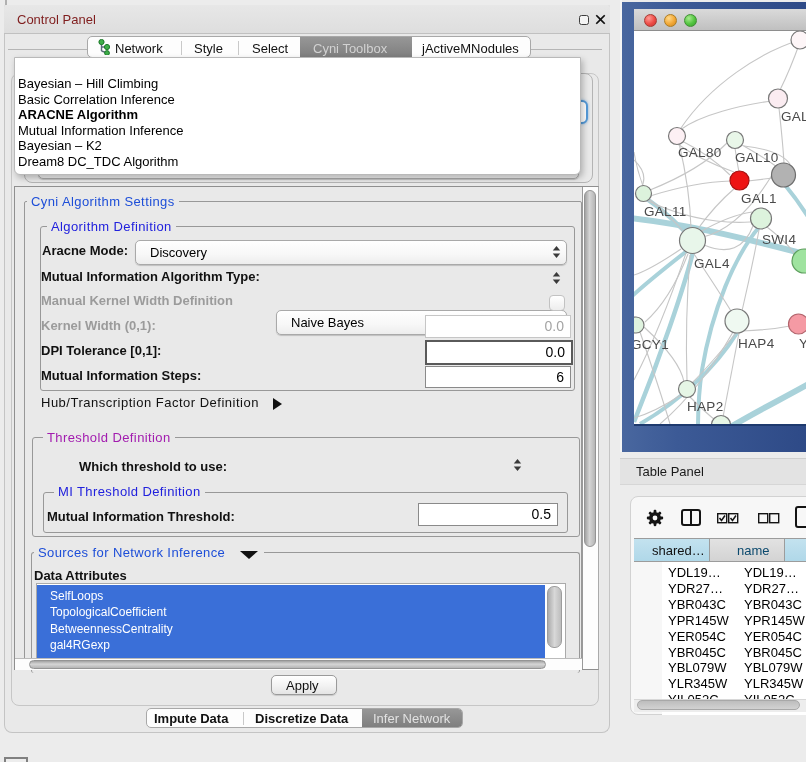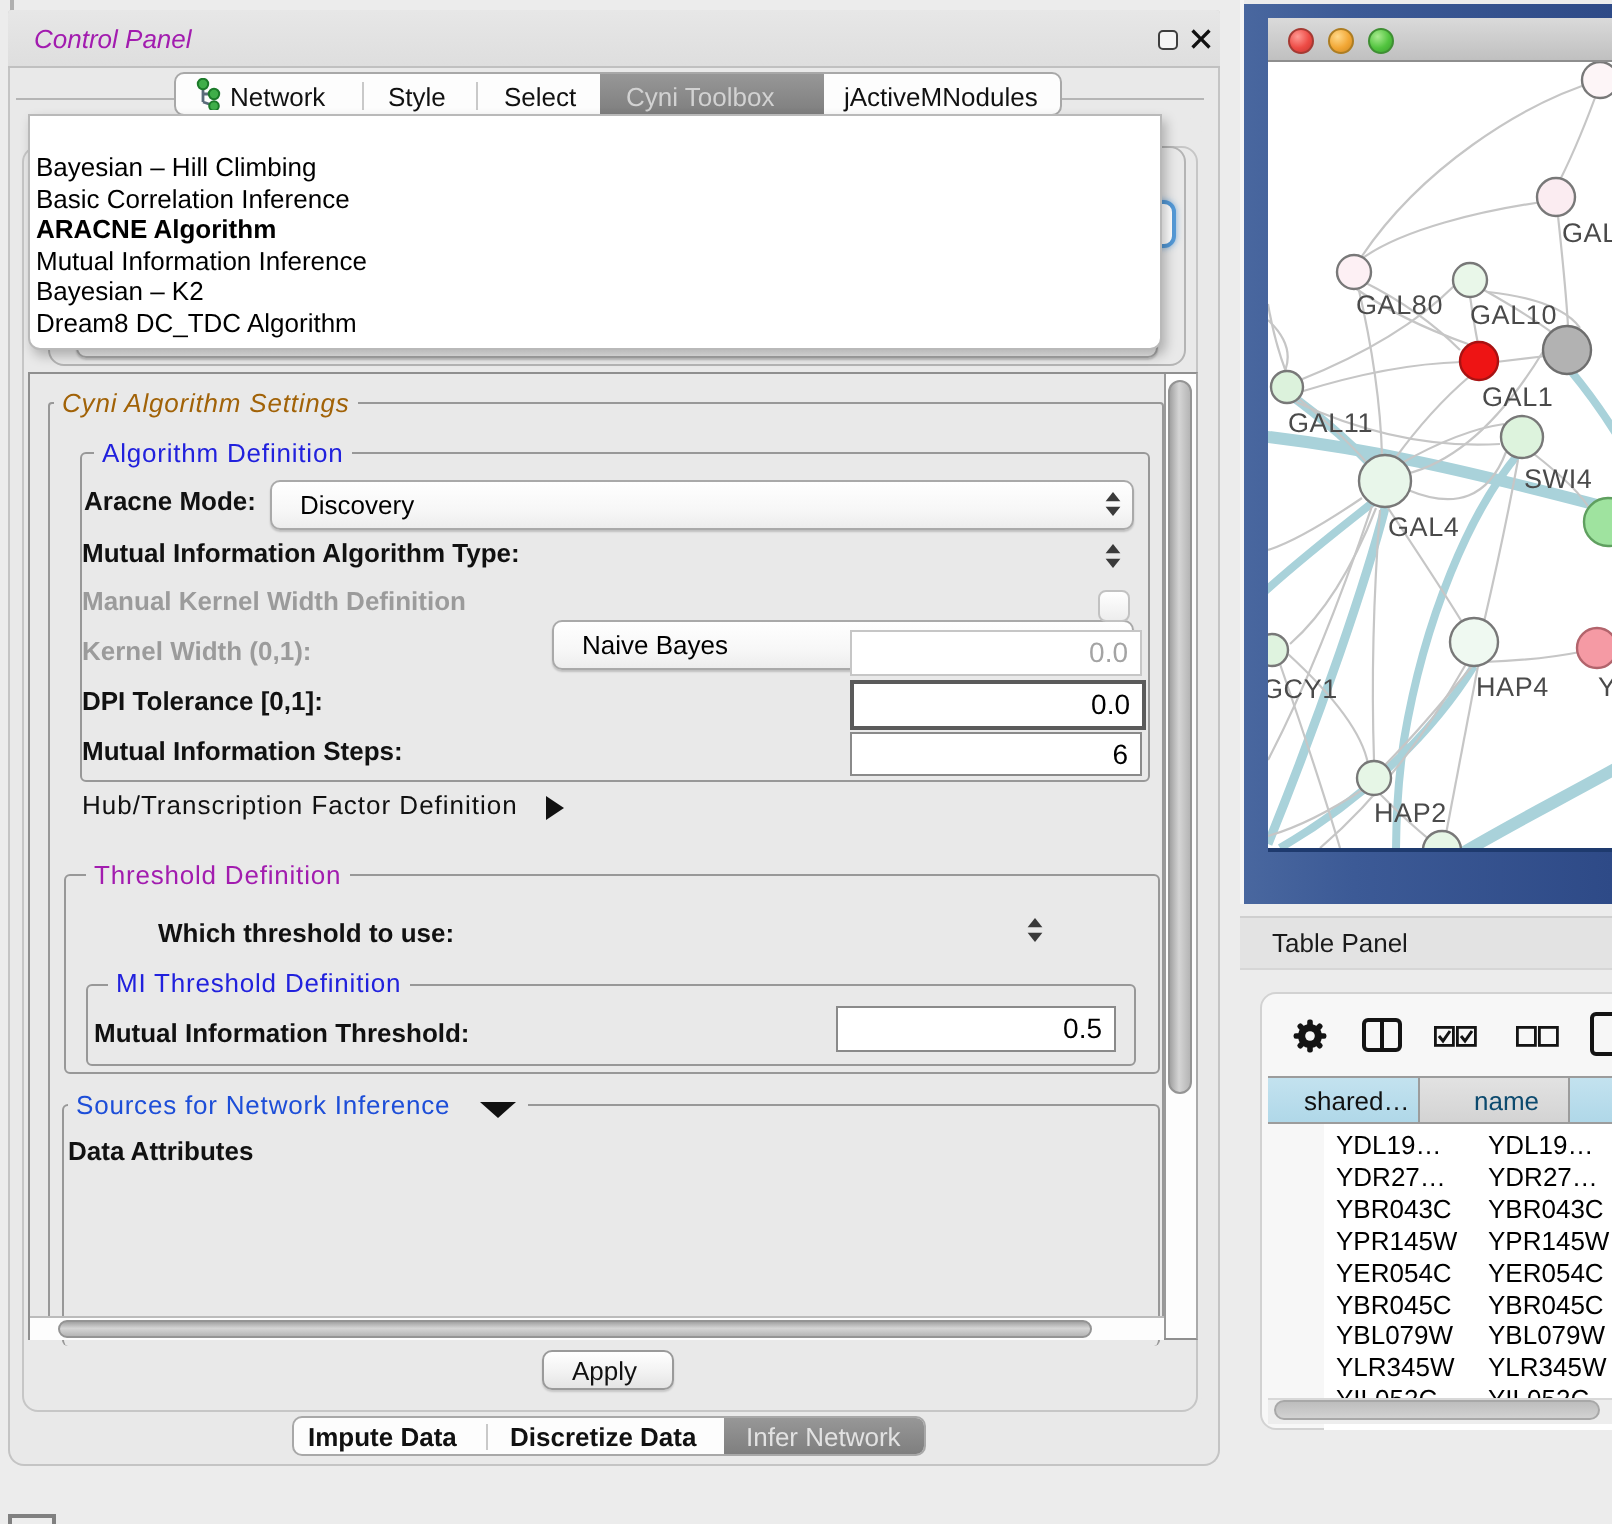--- a/index.html
+++ b/index.html
@@ -19,21 +19,21 @@
   .gtitle{position:absolute;background:#e9e9e9;padding:0 4px;font-size:13px;line-height:13px;letter-spacing:0.4px;}
 </style>
 </head>
 <body>
 <div id="root">
   <div class="abs" style="left:5px;top:0;width:2px;height:5px;background:#b0b0b0;"></div>
 
   <div class="abs" id="cpwin" style="left:4px;top:5px;width:606px;height:728px;background:#e9e9e9;border:1px solid #c4c4c4;border-top:1px solid #cccccc;border-radius:2px 2px 8px 8px;box-sizing:border-box;"></div>
 
   <div class="abs" style="left:4px;top:5px;width:606px;height:28px;background:linear-gradient(#e7e7e7,#dedede);border-bottom:1px solid #c0c0c0;border-radius:2px 2px 0 0;"></div>
-  <div class="abs" style="left:17px;top:12px;font-size:13px;color:#a21caf;font-style:italic;">Control Panel</div>
+  <div class="abs" style="left:17px;top:12px;font-size:13px;color:#7f1d1d;">Control Panel</div>
   <div class="abs" style="left:578.5px;top:14.5px;width:8px;height:8px;border:1.6px solid #3e3e3e;border-radius:2.5px;background:#f4f4f4;"></div>
   <svg class="abs" style="left:595px;top:14px;" width="11" height="11" viewBox="0 0 13 13">
     <path d="M2.2 0.8 L6.5 5.1 L10.8 0.8 L12.2 2.2 L7.9 6.5 L12.2 10.8 L10.8 12.2 L6.5 7.9 L2.2 12.2 L0.8 10.8 L5.1 6.5 L0.8 2.2 Z" fill="#111"></path>
   </svg>
 
   <div class="abs" style="left:8px;top:49px;width:79px;height:1px;background:#b5b5b5;"></div>
   <div class="abs" style="left:531px;top:49px;width:71px;height:1px;background:#b5b5b5;"></div>
 
   <div class="abs" style="left:87px;top:36px;width:444px;height:22px;background:#fdfdfd;border:1px solid #a8a8a8;border-radius:5px;box-sizing:border-box;overflow:hidden;">
     <div style="position:absolute;left:212px;top:0;width:112px;height:22px;background:linear-gradient(#979797,#7c7c7c);"></div>
@@ -58,21 +58,21 @@
 
   <div class="abs" style="left:24px;top:73px;width:569px;height:110px;border:1px solid #b4b4b4;border-radius:8px;box-sizing:border-box;"></div>
 
   <div class="abs" style="left:38px;top:100px;width:550px;height:24px;background:#fff;border:2px solid #549ad8;border-radius:6px;box-sizing:border-box;box-shadow:0 0 3px rgba(84,154,216,0.7);"></div>
 
   <div class="combo" style="left:38px;top:153px;width:539px;height:24px;"></div>
 
   <div class="abs" style="left:14px;top:186px;width:585px;height:484px;border:1px solid #8f8f8f;border-right:1px solid #aaa;box-sizing:border-box;background:#e9e9e9;"></div>
 
   <div class="gbox" style="left:24px;top:201px;width:556px;height:462px;border-radius:2px;"></div>
-  <div class="gtitle" style="left:27px;top:195px;color:#a16207;font-style:italic;">Cyni Algorithm Settings</div>
+  <div class="gtitle" style="left:27px;top:195px;color:#1d4ed8;">Cyni Algorithm Settings</div>
 
   <div class="gbox" style="left:40px;top:226px;width:533px;height:163px;"></div>
   <div class="gtitle" style="left:47px;top:220px;color:#2121dd;">Algorithm Definition</div>
 
   <div class="abs lbl b" style="left:42px;top:243px;">Aracne Mode:</div>
   <div class="combo" style="left:135px;top:240px;width:430px;height:23px;">
     <div style="position:absolute;left:14px;top:4px;font-size:13px;">Discovery</div>
   </div>
 <svg class="abs" style="left:552px;top:246px;" width="9" height="12" viewBox="0 0 9 12">
       <path d="M4.5 0 L8.2 4.6 H0.8 Z" fill="#3a3a3a"></path>
@@ -118,20 +118,26 @@
   <div class="abs lbl b" style="left:47px;top:509px;">Mutual Information Threshold:</div>
   <div class="field" style="left:418px;top:503px;width:132px;height:21px;border:1px solid #8a8a8a;color:#000;">0.5</div>
 
   <div class="gbox" style="left:31px;top:552px;width:547px;height:120px;border-bottom:none;"></div>
   <div class="gtitle" style="left:34px;top:546px;color:#1d4ed8;">Sources for Network Inference</div>
   <div class="abs" style="left:229px;top:547px;width:35px;height:13px;background:#e9e9e9;"></div>
   <div class="abs" style="left:240px;top:551px;width:0;height:0;border-left:9px solid transparent;border-right:9px solid transparent;border-top:8px solid #111;"></div>
 
   <div class="abs lbl b" style="left:34px;top:568px;">Data Attributes</div>
 
+  <div class="abs" style="left:36px;top:583px;width:530px;height:76px;background:#fff;border:1px solid #aaa;box-sizing:border-box;overflow:hidden;">
+    <div style="position:absolute;left:0;top:1px;width:508px;height:73px;background:#3a6fd8;"></div>
+    <div style="position:absolute;left:13px;top:4px;font-size:12px;color:#fff;line-height:16.3px;">SelfLoops<br>TopologicalCoefficient<br>BetweennessCentrality<br>gal4RGexp</div>
+
+    <div style="position:absolute;left:510px;top:2px;width:13px;height:60px;background:linear-gradient(90deg,#ababab,#d8d8d8 50%,#bdbdbd);border:1px solid #9c9c9c;border-radius:7px;"></div>
+  </div>
 
   <div class="abs" style="left:582px;top:187px;width:16px;height:482px;background:#fdfdfd;border-left:1px solid #9a9a9a;box-sizing:border-box;"></div>
   <div class="abs" style="left:584px;top:190px;width:12px;height:357px;background:linear-gradient(90deg,#a2a2a2,#d5d5d5 45%,#b5b5b5);border:1px solid #949494;border-radius:7px;box-sizing:border-box;"></div>
   <div class="abs" style="left:15px;top:658px;width:567px;height:12px;background:#fdfdfd;border-top:1px solid #bbb;box-sizing:border-box;"></div>
   <div class="abs" style="left:29px;top:660px;width:517px;height:9px;background:linear-gradient(#a2a2a2,#d5d5d5 45%,#b5b5b5);border:1px solid #949494;border-radius:6px;box-sizing:border-box;"></div>
 
   <div class="abs" style="left:271px;top:675px;width:66px;height:20px;background:linear-gradient(#ffffff,#f2f2f2 55%,#e4e4e4);border:1px solid #9a9a9a;border-radius:5px;box-sizing:border-box;box-shadow:0 1px 1px rgba(0,0,0,0.15);"></div>
   <div class="abs" style="left:286px;top:678px;font-size:13px;color:#111;">Apply</div>
 
   <div class="abs" style="left:146px;top:708px;width:317px;height:20px;background:#fdfdfd;border:1px solid #a8a8a8;border-radius:5px;box-sizing:border-box;overflow:hidden;">

